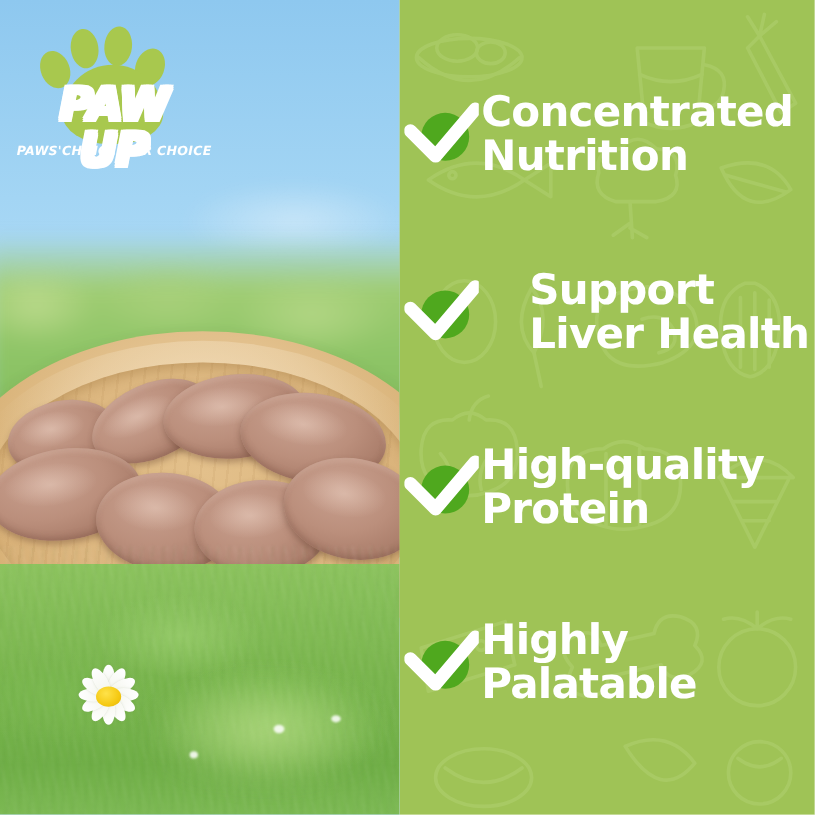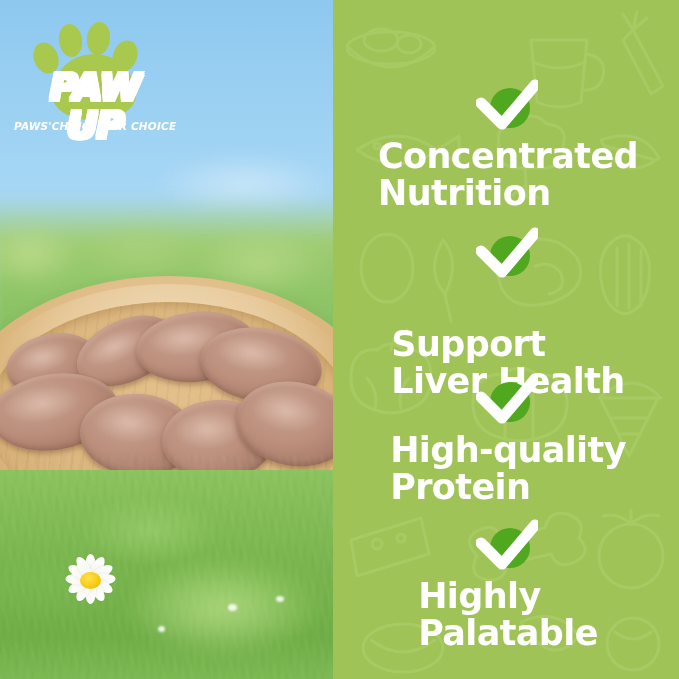--- a/index.html
+++ b/index.html
@@ -232,21 +232,20 @@
     position: absolute;
     left: 0; top: 0;
     width: 346px; height: 679px;
   }
   .feature-item {
     position: absolute;
     left: 4px;
     width: 342px;
     display: flex;
     align-items: center;
-    flex-direction: column;
   }
   .check-badge {
     position: relative;
     flex: 0 0 auto;
     width: 62px;
     height: 62px;
     margin-right: 2px;
   }
   .check-circle {
     position: absolute;

